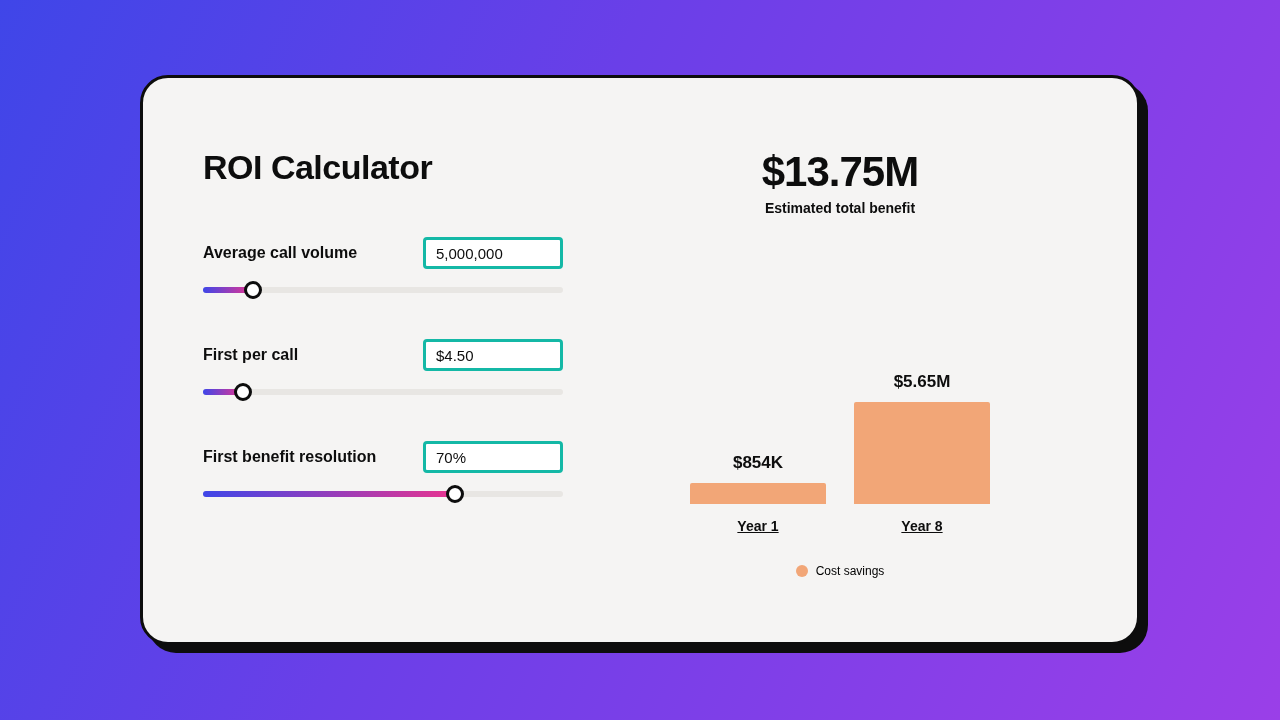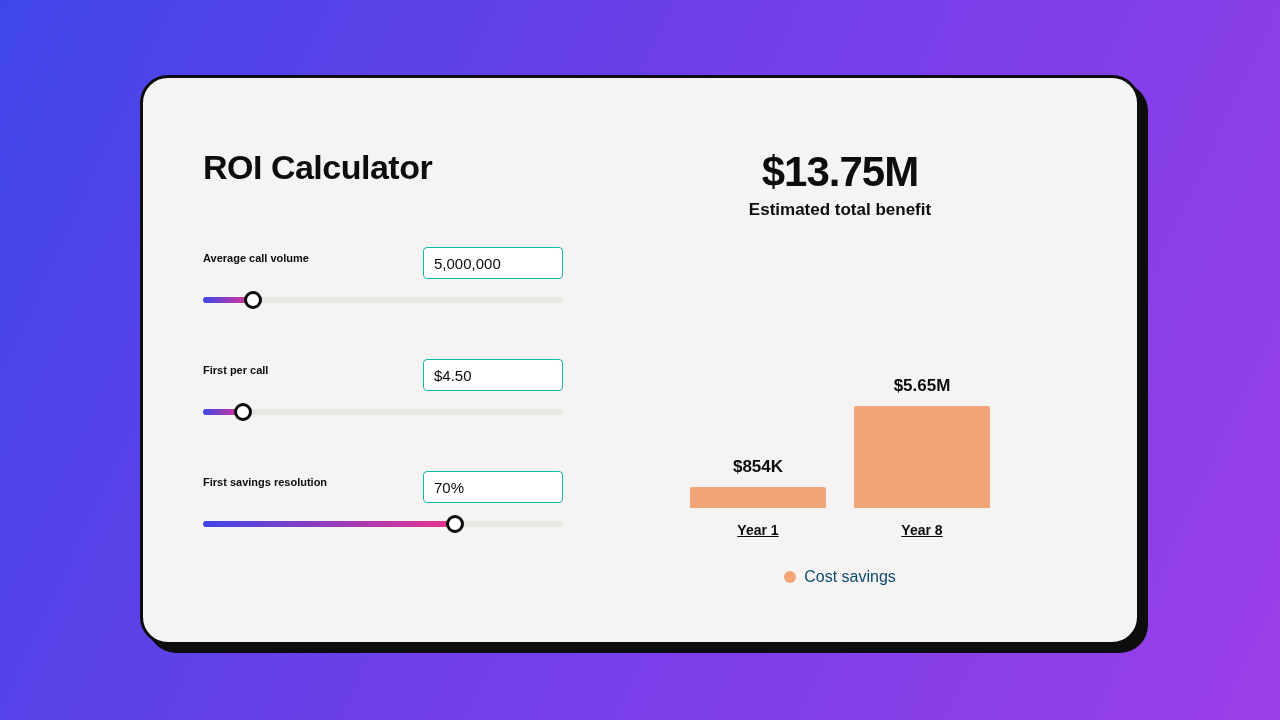--- a/index.html
+++ b/index.html
@@ -17,44 +17,44 @@
     box-shadow: 8px 8px 0 0 #0d0d0d;
     display: flex;
     padding: 70px 60px 40px 60px;
     color: #0d0d0d;
   }
   .left { width: 400px; }
   .right { flex: 1; display: flex; flex-direction: column; align-items: center; }
   .title { font-size: 34px; font-weight: 650; letter-spacing: -0.5px; margin-bottom: 50px; }
   .control { margin-bottom: 42px; width: 360px; }
   .control-top { display: flex; justify-content: space-between; align-items: center; margin-bottom: 14px; }
-  .control-label { font-size: 11px; font-weight: 600; }
+  .control-label { font-size: 16px; font-weight: 600; }
   .control-input {
-    width: 140px; height: 32px; background: #fff; border: 1px solid #14b8a6;
+    width: 140px; height: 32px; background: #fff; border: 3px solid #14b8a6;
     border-radius: 4px; padding: 0 10px; font-size: 15px; font-weight: 500;
-    display: flex; align-items: center; margin-top: 10px;
+    display: flex; align-items: center;
   }
   .slider { position: relative; height: 14px; width: 360px; }
   .track { position: absolute; top: 4px; height: 6px; width: 100%; background: #e8e6e3; border-radius: 3px; }
   .fill { position: absolute; top: 4px; height: 6px; background: linear-gradient(90deg, #3f46e8 0%, #e8348f 100%); border-radius: 3px; }
   .thumb {
     position: absolute; top: -2px; width: 18px; height: 18px; background: #fff;
     border: 3px solid #0d0d0d; border-radius: 50%; transform: translateX(-50%);
     cursor: grab;
   }
   .big-value { font-size: 42px; font-weight: 700; letter-spacing: -1px; }
-  .big-label { font-size: 17px; font-weight: 600; margin-top: 4px; margin-bottom: 28px; }
+  .big-label { font-size: 14px; font-weight: 600; margin-top: 4px; margin-bottom: 28px; }
   .chart { display: flex; align-items: flex-end; justify-content: center; gap: 28px; height: 290px; }
   .bar-col { display: flex; flex-direction: column; align-items: center; width: 136px; }
   .bar-label-top { font-size: 17px; font-weight: 700; margin-bottom: 10px; }
   .bar { width: 136px; background: #f2a677; border-top-left-radius: 2px; border-top-right-radius: 2px; }
   .bar-label-bottom { font-size: 14px; font-weight: 600; margin-top: 14px; text-decoration: underline; }
   .legend { display: flex; align-items: center; gap: 8px; margin-top: 30px; }
   .swatch { width: 12px; height: 12px; border-radius: 50%; background: #f2a677; }
-  .legend-label { font-size: 16px; color: #0c4a6e; }
+  .legend-label { font-size: 12px; color: #000000; }
 </style>
 </head>
 <body>
 
 <div class="bg">
   <div class="card">
 
     <div class="left">
       <div class="title">ROI Calculator</div>
 
@@ -81,21 +81,21 @@
         </div>
         <div class="slider">
           <div class="track"></div>
           <div class="fill" style="width:11%"></div>
           <div class="thumb" style="left:11%"></div>
         </div>
       </div>
 
       <div class="control">
         <div class="control-top">
-          <div class="control-label">First savings resolution</div>
+          <div class="control-label">First benefit resolution</div>
           <div class="control-input">
               <span>70%</span>
             </div>
         </div>
         <div class="slider">
           <div class="track"></div>
           <div class="fill" style="width:70%"></div>
           <div class="thumb" style="left:70%"></div>
         </div>
       </div>

